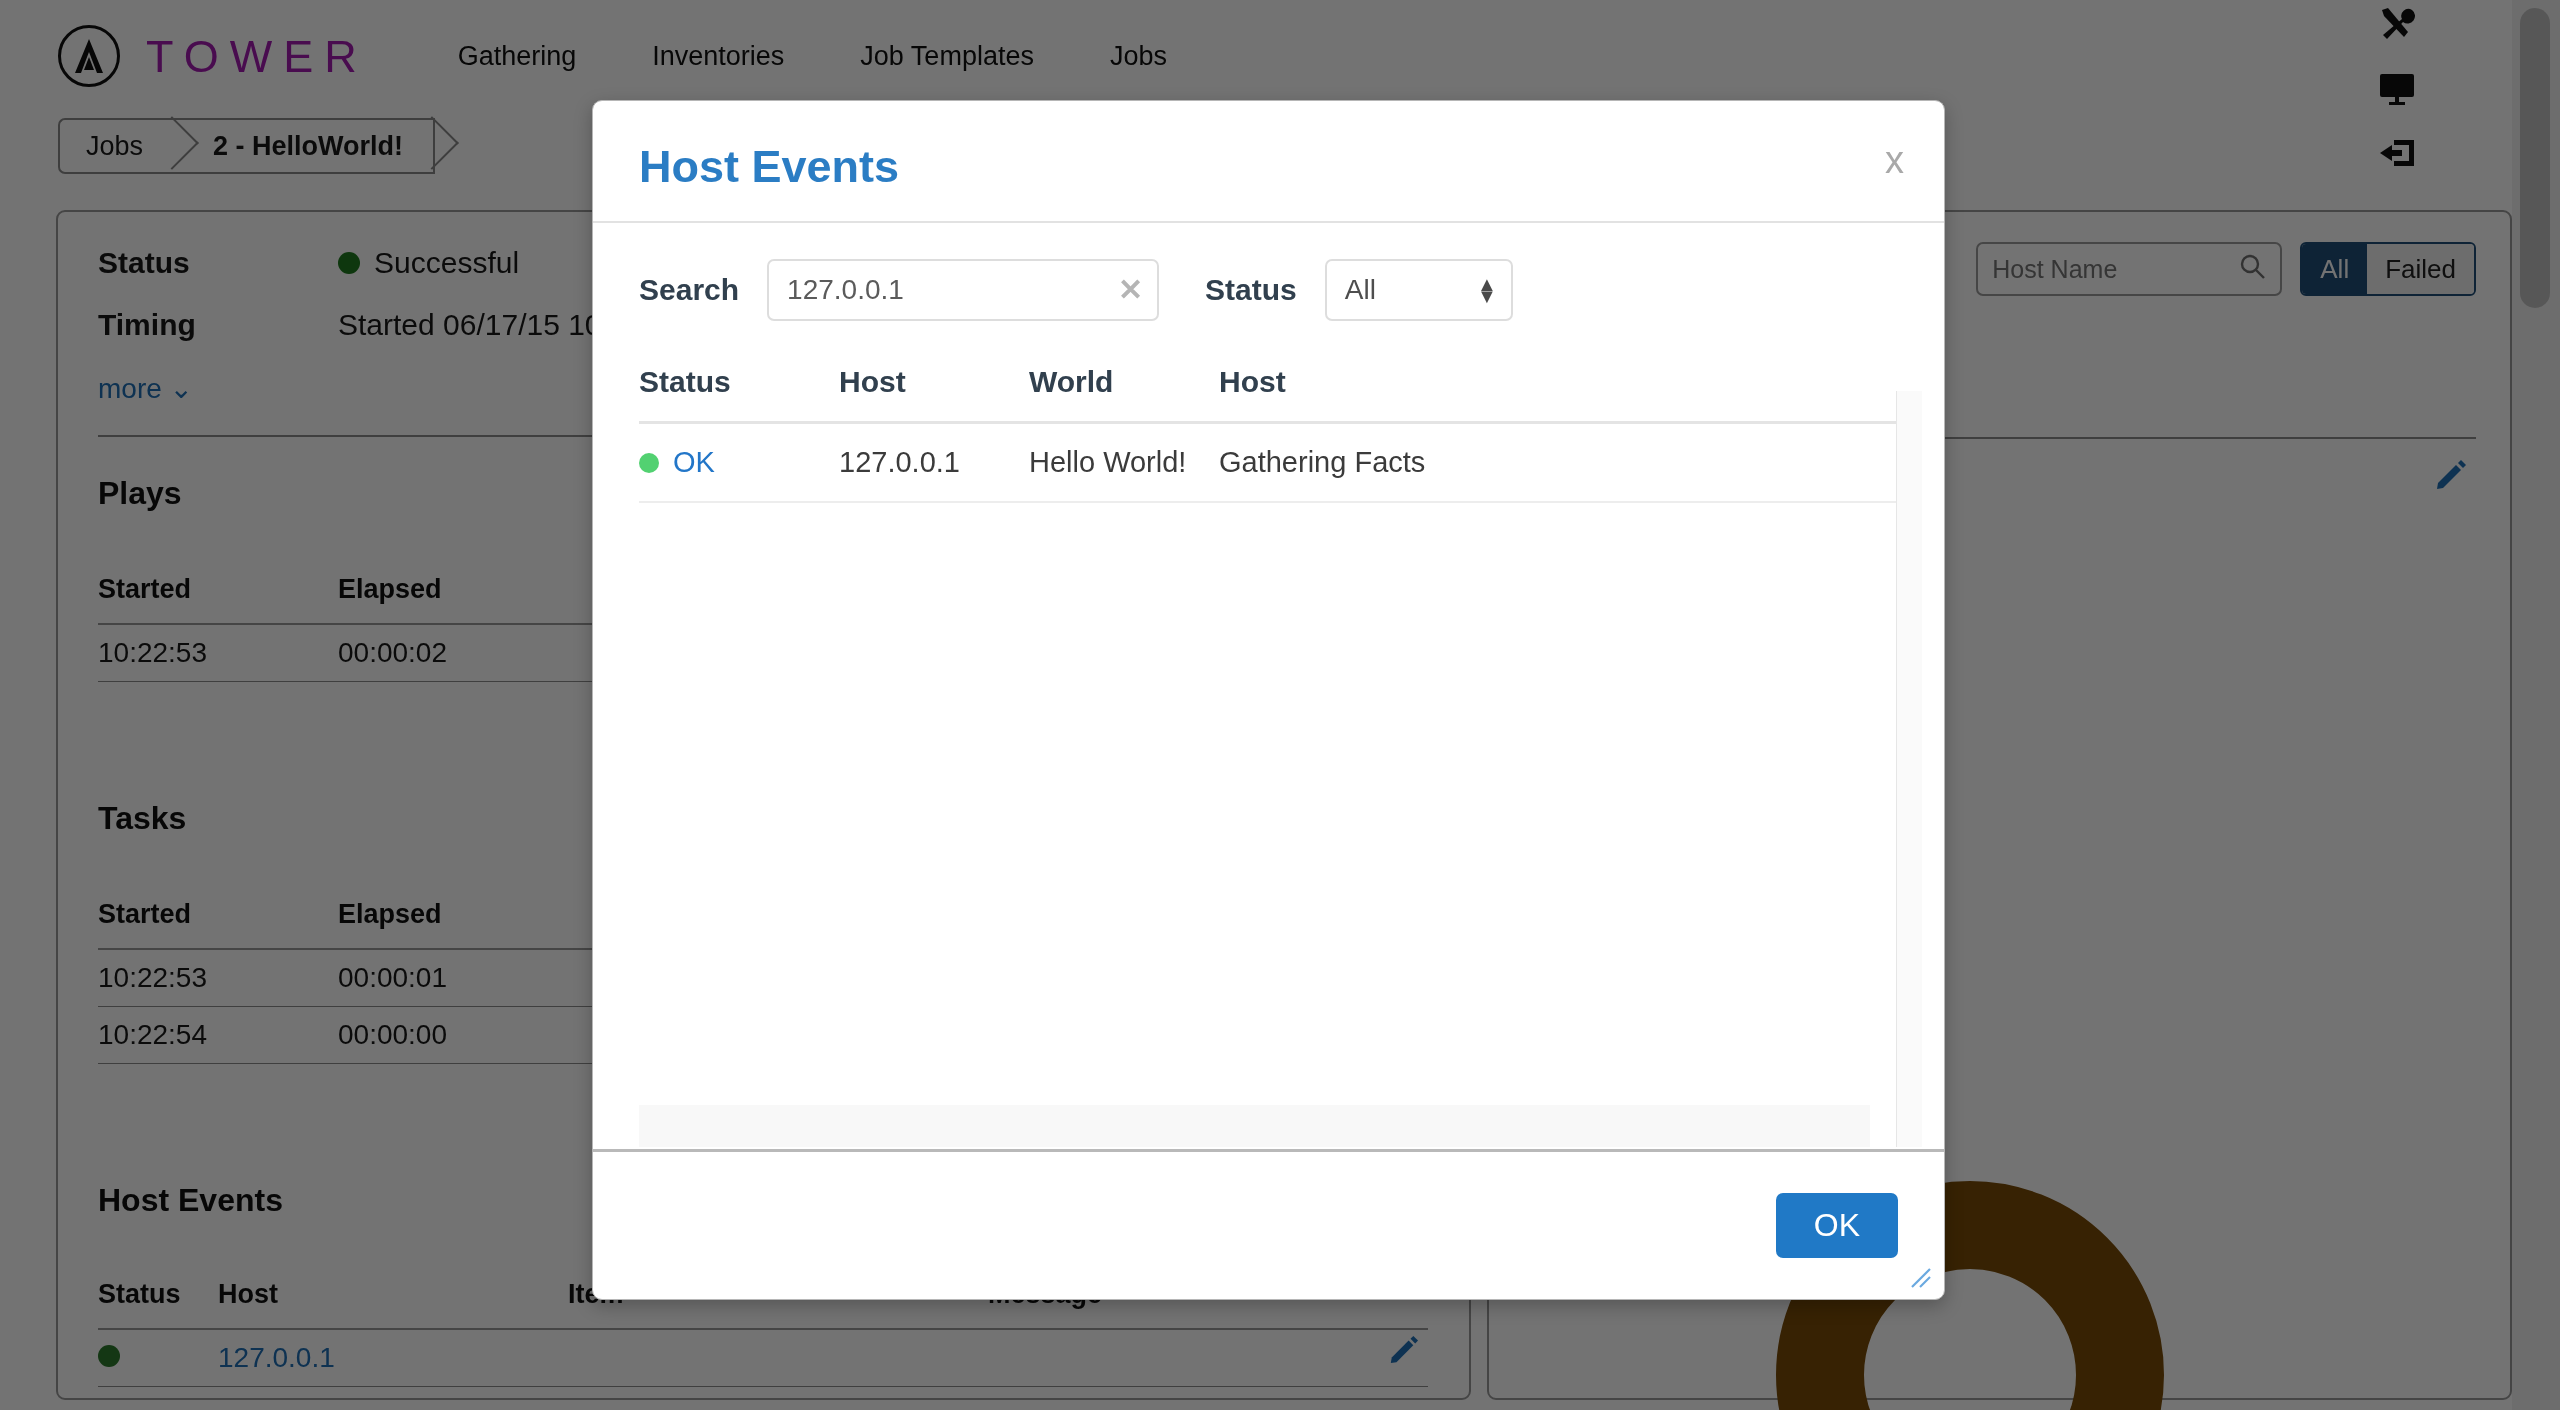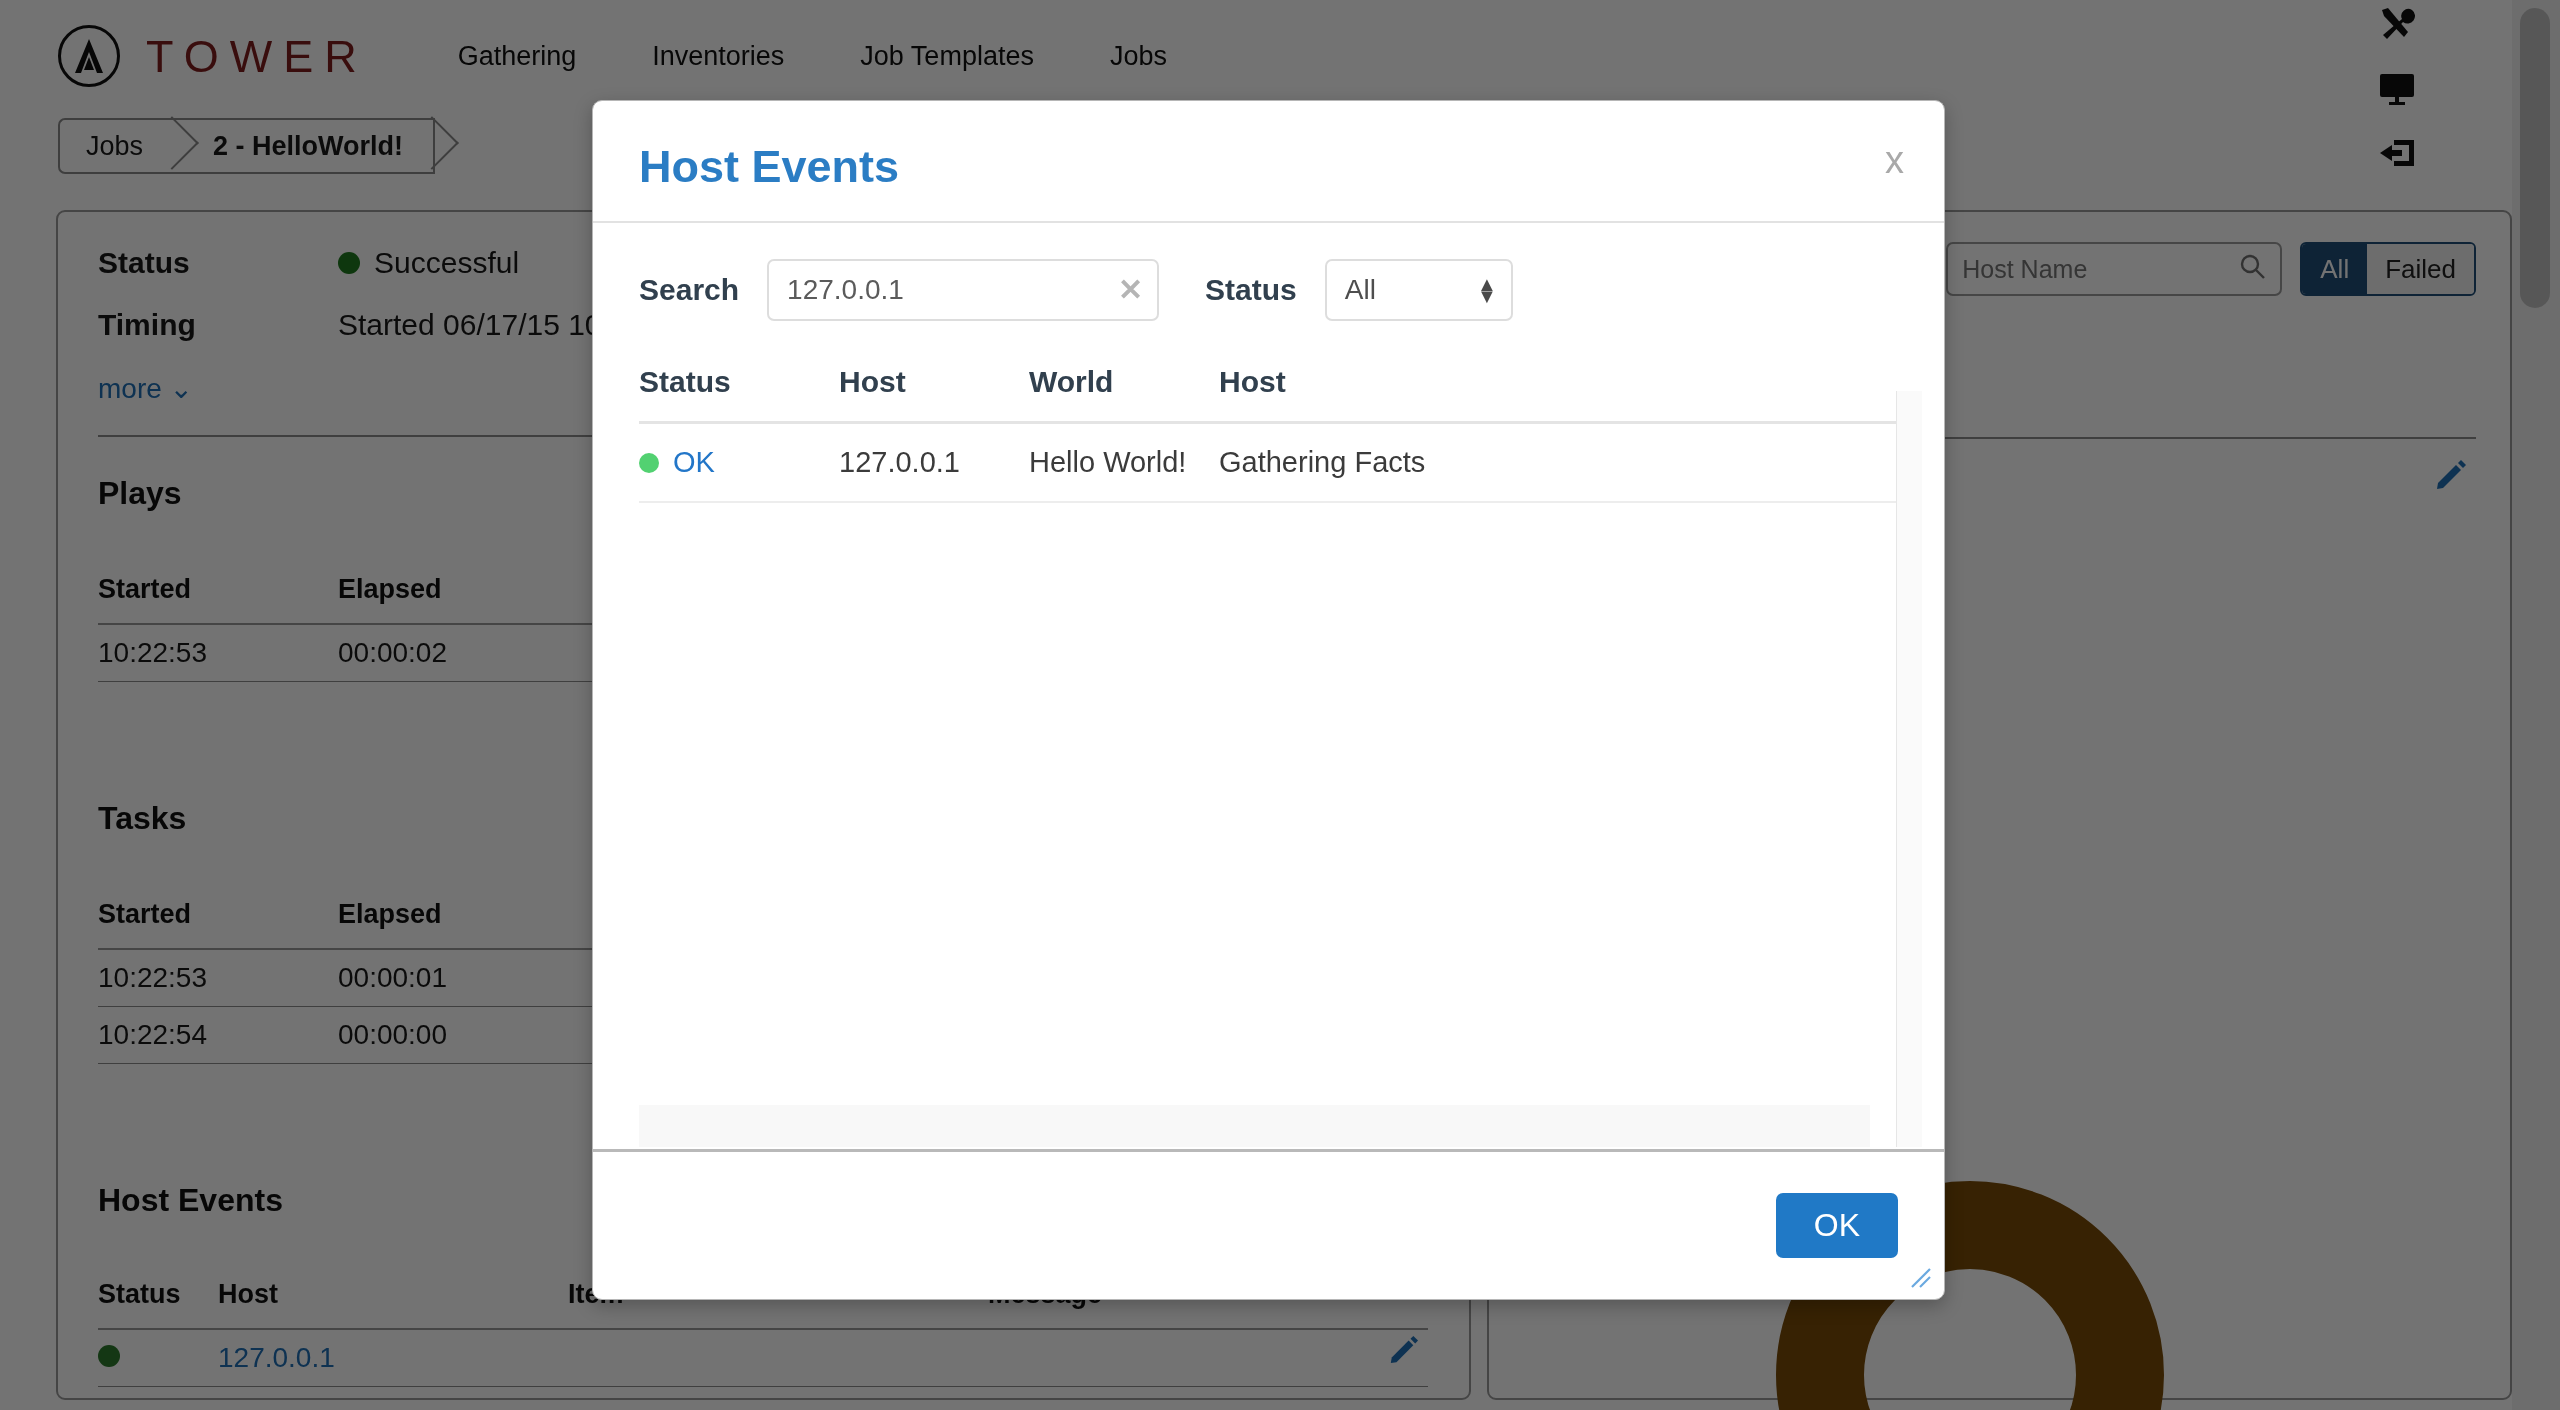--- a/index.html
+++ b/index.html
@@ -23,21 +23,21 @@
     display: flex; align-items: center;
   }
   .brand { display: flex; align-items: center; margin-left: 58px; }
   .brand-logo {
     width: 62px; height: 62px; border-radius: 50%;
     border: 3px solid #111; display: flex; align-items: center; justify-content: center;
   }
   .brand-logo svg { display: block; }
   .brand-text {
     margin-left: 26px; font-size: 45px; letter-spacing: 11px;
-    color: #7f1d1d; font-weight: 400; line-height: 1;
+    color: #a21caf; font-weight: 400; line-height: 1;
   }
   .nav-links { display: flex; align-items: center; margin-left: 90px; }
   .nav-links a {
     font-size: 27px; color: #111; text-decoration: none; margin-right: 76px; white-space: nowrap;
   }
   .nav-right {
     position: absolute; right: 56px; top: 50%; transform: translateY(-50%);
     display: flex; align-items: center; gap: 30px; flex-direction: column;
   }
   .nav-user { display: flex; align-items: center; gap: 14px; font-size: 27px; color: #111; }
@@ -84,21 +84,21 @@
   .tbl th {
     text-align: left; font-size: 27px; font-weight: bold; color: #111;
     padding: 10px 0 18px 0; border-bottom: 2px solid #9a9a9a;
   }
   .tbl td { font-size: 28px; color: #1a1a1a; padding: 12px 0; border-bottom: 1px solid #8d8d8d; }
   .row-hl { background: rgba(255,255,255,0.07); }
 
   
   .hostsearch {
     display: flex; align-items: center;
-    width: 336px; height: 54px; border: 2px solid #9b9b9b; border-radius: 7px;
+    width: 306px; height: 54px; border: 2px solid #9b9b9b; border-radius: 7px;
     padding: 0 14px; justify-content: space-between;
   }
   .hostsearch span { font-size: 25px; color: #8e8e8e; }
   .toggle { display: flex; height: 54px; border: 2px solid #1f4e79; border-radius: 6px; overflow: hidden; }
   .toggle div { display: flex; align-items: center; padding: 0 18px; font-size: 26px; }
   .toggle .on { background: #1f4e79; color: #ffffff; }
   .toggle .off { background: #f2f2f2; color: #222; }
   .badge {
     width: 38px; height: 38px; border-radius: 50%; color: #fff;
     display: inline-flex; align-items: center; justify-content: center; font-size: 23px;

